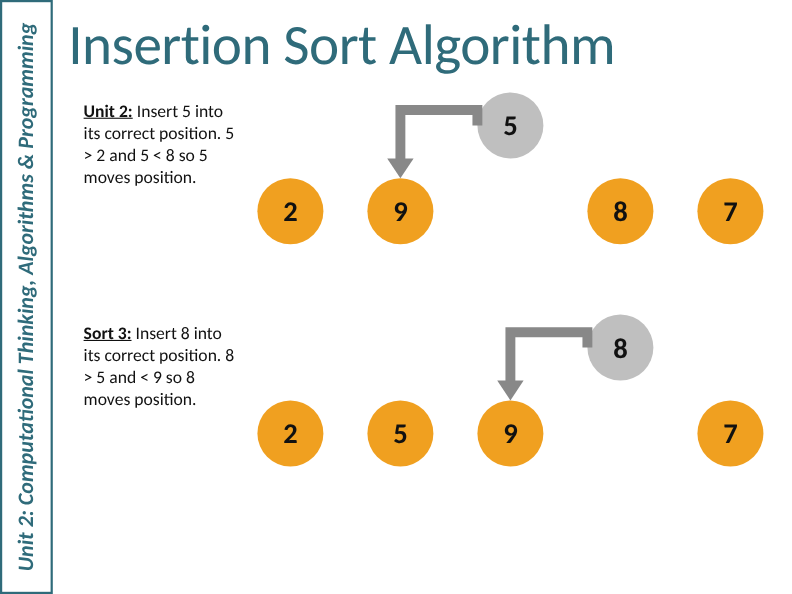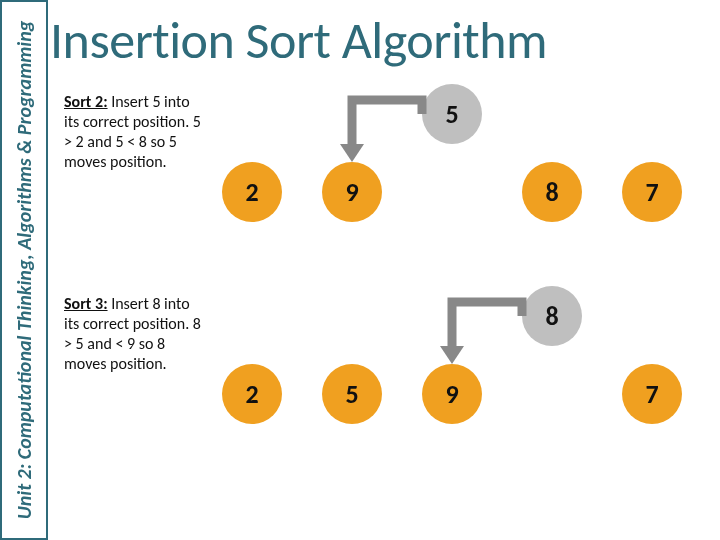--- a/index.html
+++ b/index.html
@@ -30,21 +30,21 @@
     transform: translate(-50%, -50%) rotate(-90deg);
     transform-origin: center center;
     white-space: nowrap;
     font-style: italic;
     font-weight: 600;
     font-size: 20px;
     color: #2f6b7a;
   }
   .main {
     position: absolute;
-    left: 36px;
+    left: 48px;
     top: 0;
     width: 672px;
     height: 540px;
     padding: 8px 16px 0 16px;
   }
   .title {
     font-size: 52px;
     font-weight: 400;
     color: #2f6b7a;
     font-family: Calibri, Arial, sans-serif;
@@ -116,21 +116,21 @@
 
 <div class="sidebar">
   <div class="sidebar-text">Unit 2: Computational Thinking, Algorithms &amp; Programming</div>
 </div>
 
 <div class="main">
   <div class="title">Insertion Sort Algorithm</div>
 
   <div class="step-block">
     <div class="step-desc">
-      <span class="step-label">Sort 2:</span><span> Insert 5 into its correct position. 5 &gt; 2 and 5 &lt; 8 so 5 moves position.</span>
+      <span class="step-label">Unit 2:</span><span> Insert 5 into its correct position. 5 &gt; 2 and 5 &lt; 8 so 5 moves position.</span>
     </div>
 
     <div class="float-bubble" style="left:370px; top:0px;">
       <span>5</span>
     </div>
 
     <svg class="arrow" style="left:288px; top:10px;" width="90" height="70">
       <path d="M 82 20 L 82 6 L 12 6 L 12 54" stroke="#888" stroke-width="9" fill="none"></path>
       <path d="M 0 50 L 24 50 L 12 68 Z" fill="#888"></path>
     </svg>

